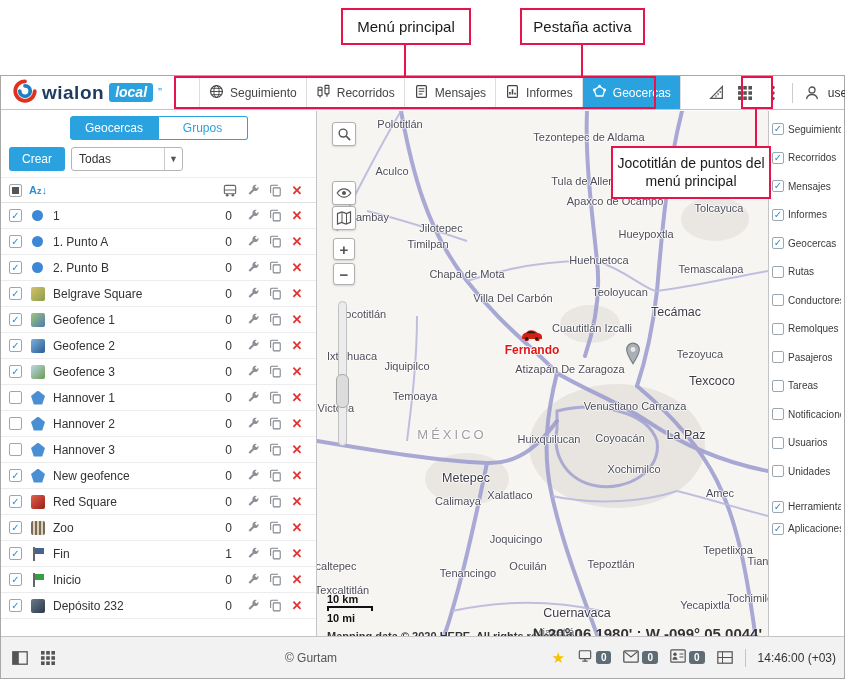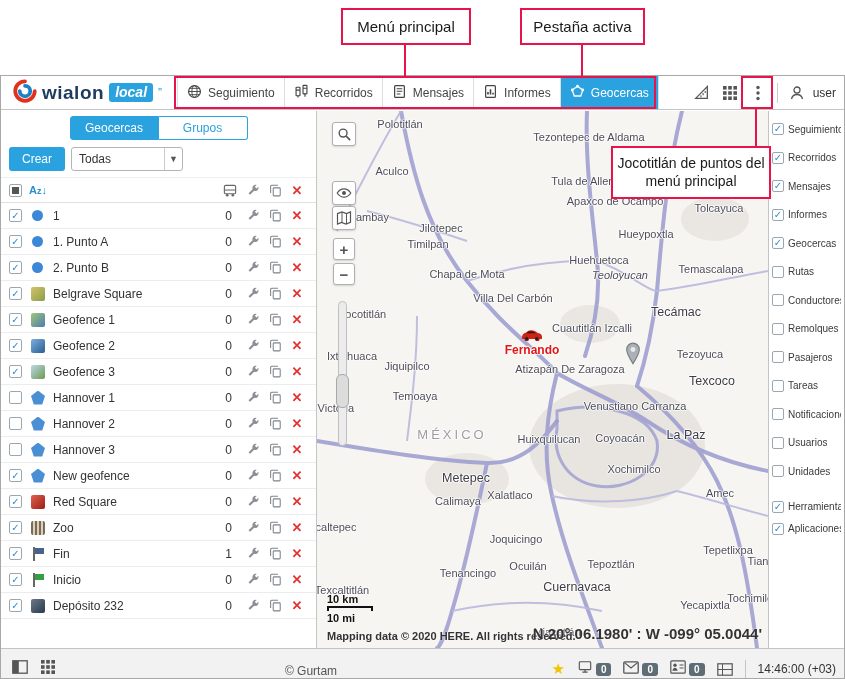--- a/index.html
+++ b/index.html
@@ -17,21 +17,21 @@
   #line-tab{left:581px;top:45px;height:32px;}
   #line-selection{left:755px;top:109px;height:37px;}
   .red-rect{position:absolute;border:2px solid var(--red);z-index:38;pointer-events:none;}
   #rect-tabs{left:174px;top:76px;width:482px;height:33px;}
   #rect-dots{left:741px;top:76px;width:32px;height:33px;}
 
   
   .app{position:absolute;left:0;top:75px;width:845px;height:604px;border:1px solid #a8a8a8;background:#fff;}
 
   
-  .hdr{position:absolute;left:0;top:0;right:0;height:34px;border-bottom:1px solid #c4c4c4;background:#fff;display:flex;align-items:center;}
+  .hdr{position:absolute;left:0;top:0;right:0;height:34px;border-bottom:1px solid #c4c4c4;background:#fff;display:flex;align-items:center;gap:22px;}
   .logo{display:flex;align-items:center;gap:5px;padding-left:12px;width:176px;flex:none;}
   .logo-wialon{font-size:19px;font-weight:bold;color:#1e3a5c;letter-spacing:.5px;}
   .logo-local{background:var(--blue);color:#fff;font-size:14px;font-weight:bold;font-style:italic;padding:1px 6px 2px;border-radius:3px;}
   .logo-apos{color:var(--blue);font-size:12px;vertical-align:top;}
   #main-tabs{display:flex;height:100%;}
   .tab{display:flex;align-items:center;gap:6px;padding:0 9px;border-left:1px solid #ddd;color:#444;font-size:12px;cursor:pointer;white-space:nowrap;}
   .tab:last-child{border-right:1px solid #ddd;}
   .tab.active{background:var(--blue);color:#fff;}
   .hdr-right{margin-left:auto;display:flex;align-items:center;height:100%;}
   .hicon{width:28px;height:100%;display:flex;align-items:center;justify-content:center;color:#555;cursor:pointer;}
@@ -105,21 +105,21 @@
 
   
   #rpanel{position:absolute;right:0;top:35px;width:76px;bottom:30px;border-left:1px solid #c4c4c4;background:#fff;padding-top:4px;overflow:hidden;}
   .rp-row{display:flex;align-items:center;gap:4px;height:28.5px;padding:0 3px;cursor:pointer;}
   .rp-row .cb{width:12px;height:12px;}
   .rp-lbl{font-size:10px;color:#3a3a3a;white-space:nowrap;overflow:hidden;}
   #rp-footer{margin-top:10px;}
   #rp-footer .rp-row{height:22px;}
 
   
-  #ftr{position:absolute;left:0;right:0;bottom:0;height:30px;background:#f2f2f2;border-top:1px solid #c4c4c4;display:flex;align-items:flex-end;}
+  #ftr{position:absolute;left:0;right:0;bottom:0;height:42px;background:#f2f2f2;border-top:1px solid #c4c4c4;display:flex;align-items:center;}
   .ftr-left{display:flex;gap:6px;padding-left:8px;}
   .fbtn{width:22px;height:22px;display:flex;align-items:center;justify-content:center;color:#555;cursor:pointer;}
   .ftr-copy{position:absolute;left:240px;width:140px;text-align:center;font-size:12px;color:#555;}
   .ftr-right{position:absolute;right:8px;display:flex;align-items:center;gap:12px;}
   .star{color:#f2c300;font-size:15px;cursor:pointer;}
   .fitem{display:flex;align-items:center;gap:3px;color:#555;cursor:pointer;}
   .badge{background:#5e6c75;color:#fff;font-size:10px;border-radius:3px;padding:1px 5px;font-weight:bold;}
   .tsep{width:1px;height:18px;background:#c4c4c4;}
   .time{font-size:12px;color:#333;}
 </style>
@@ -598,50 +598,50 @@
         <span class="mlabel" style="left: 49px; top: 106px;">Acambay</span>
         <span class="mlabel" style="left: 124px; top: 101px; margin-top: 16px;">Jilotepec</span>
         <span class="mlabel" style="left: 298px; top: 90px;">Apaxco de Ocampo</span>
         <span class="mlabel" style="left: 402px; top: 97px;">Tolcayuca</span>
         <span class="mlabel" style="left: 329px; top: 123px;">Hueypoxtla</span>
         <span class="mlabel" style="left: 111px; top: 133px;">Timilpan</span>
         <span class="mlabel" style="left: 282px; top: 149px;">Huehuetoca</span>
         <span class="mlabel" style="left: 394px; top: 158px;">Temascalapa</span>
         <span class="mlabel" style="left: 150px; top: 163px;">Chapa de Mota</span>
         <span class="mlabel" style="left: 196px; top: 187px;">Villa Del Carbón</span>
-        <span class="mlabel" style="left: 303px; top: 164px; font-style: italic;">Teoloyucan</span>
+        <span class="mlabel" style="left: 303px; top: 181px;">Teoloyucan</span>
         <span class="mlabel md" style="left: 359px; top: 201px;">Tecámac</span>
         <span class="mlabel" style="left: 46px; top: 203px;">Jocotitlán</span>
         <span class="mlabel" style="left: 275px; top: 217px;">Cuautitlán Izcalli</span>
         <span class="mlabel" style="left: 35px; top: 245px;">Ixtlahuaca</span>
         <span class="mlabel" style="left: 90px; top: 255px;">Jiquipilco</span>
         <span class="mlabel" style="left: 253px; top: 258px;">Atizapán De Zaragoza</span>
         <span class="mlabel" style="left: 383px; top: 243px;">Tezoyuca</span>
         <span class="mlabel md" style="left: 395px; top: 270px;">Texcoco</span>
         <span class="mlabel" style="left: 98px; top: 285px;">Temoaya</span>
         <span class="mlabel" style="left: 318px; top: 295px;">Venustiano Carranza</span>
         <span class="mlabel" style="left: 13px; top: 297px;">la Victoria</span>
         <span class="mlabel big" style="left: 135px; top: 323px;">MÉXICO</span>
         <span class="mlabel" style="left: 232px; top: 328px;">Huixquilucan</span>
         <span class="mlabel" style="left: 303px; top: 327px;">Coyoacán</span>
         <span class="mlabel md" style="left: 369px; top: 324px;">La Paz</span>
         <span class="mlabel" style="left: 317px; top: 358px;">Xochimilco</span>
         <span class="mlabel md" style="left: 149px; top: 367px;">Metepec</span>
         <span class="mlabel" style="left: 141px; top: 390px;">Calimaya</span>
         <span class="mlabel" style="left: 193px; top: 384px;">Xalatlaco</span>
         <span class="mlabel" style="left: 403px; top: 382px;">Amec</span>
-        <span class="mlabel" style="left: 19px; top: 416px;">caltepec</span>
+        <span class="mlabel" style="left: 19px; top: 455px;">caltepec</span>
         <span class="mlabel" style="left: 199px; top: 428px;">Joquicingo</span>
         <span class="mlabel" style="left: 211px; top: 455px;">Ocuilán</span>
         <span class="mlabel" style="left: 294px; top: 453px;">Tepoztlán</span>
         <span class="mlabel" style="left: 411px; top: 439px;">Tepetlixpa</span>
         <span class="mlabel" style="left: 151px; top: 462px;">Tenancingo</span>
         <span class="mlabel" style="left: 444px; top: 450px;">Tiang</span>
         <span class="mlabel" style="left: 25px; top: 479px;">Texcaltitlán</span>
-        <span class="mlabel md" style="left: 260px; top: 476px; text-align: center;">Cuernavaca</span>
+        <span class="mlabel md" style="left: 260px; top: 502px; text-align: center;">Cuernavaca</span>
         <span class="mlabel" style="left: 388px; top: 494px;">Yecapixtla</span>
         <span class="mlabel" style="left: 436px; top: 487px;">Tochimilco</span>
         <span class="mlabel" style="left: 240px; top: 521px;">Miacatlán</span>
       </div>
 
     <span class="car"><svg width="24" height="13" viewBox="0 0 24 13">
           <path d="M2 9.5C2 7 3.5 5.5 5 5c1.5-.5 3-2.8 6-2.8 3.4 0 5.4 1.6 6.6 2.8 2 .3 4.4 1.2 4.4 3.5V11h-2.3a2.3 2.3 0 0 1-4.6 0H9a2.3 2.3 0 0 1-4.6 0H2z" fill="#cf2217"></path>
           <path d="M6.4 5.2c1-1.2 2.4-2 4.6-2 2.3 0 3.9.8 5 2z" fill="#3c1210"></path>
           <circle cx="6.7" cy="10.8" r="1.7" fill="#222"></circle>
           <circle cx="16.7" cy="10.8" r="1.7" fill="#222"></circle>

